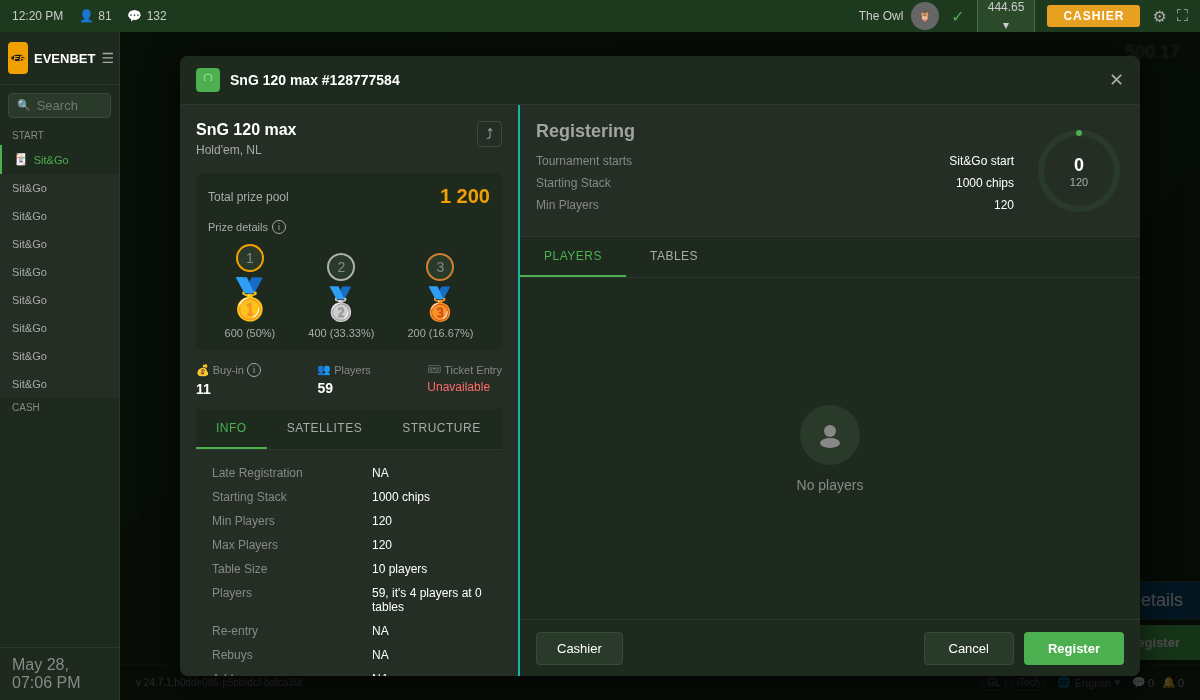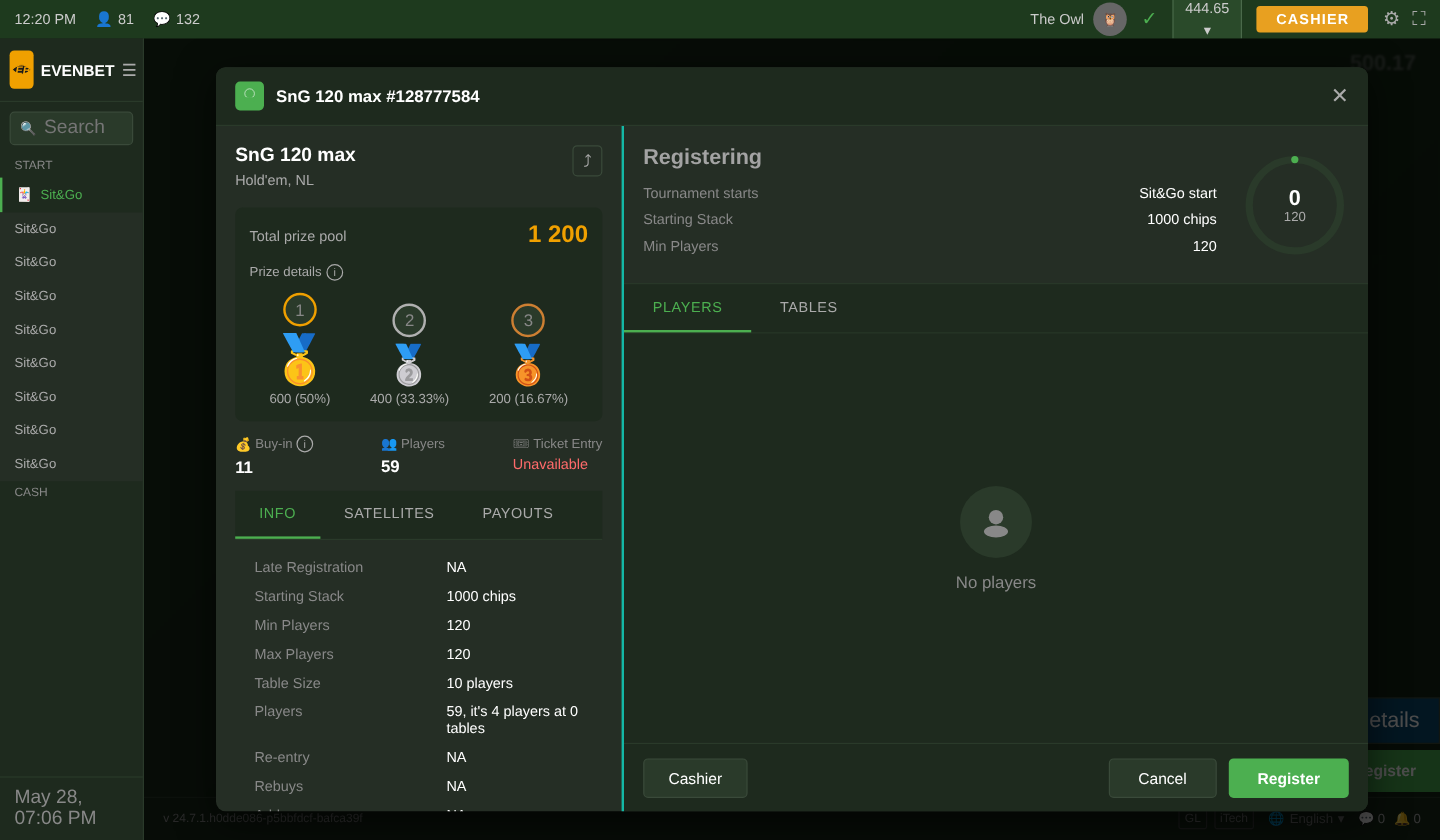--- a/index.html
+++ b/index.html
@@ -140,21 +140,21 @@
       display: flex;
       align-items: center;
       gap: 6px;
       padding: 4px 8px;
     }
     .sidebar-search input {
       background: transparent;
       border: none;
       outline: none;
       color: #ccc;
-      font-size: 16px;
+      font-size: 13px;
       width: 70px;
     }
     .sidebar-item {
       padding: 8px 12px;
       color: #aaa;
       font-size: 11px;
       cursor: pointer;
       display: flex;
       align-items: center;
       gap: 6px;
@@ -805,20 +805,21 @@
                     🎟 <span>Ticket Entry</span>
                   </span>
                   <span class="unavailable">Unavailable</span>
                 </div>
               </div>
             </div>
 
             <div class="modal-tabs">
               <div class="tab-item active">INFO</div>
               <div class="tab-item">SATELLITES</div>
+              <div class="tab-item">STRUCTURE</div>
               <div class="tab-item">PAYOUTS</div>
             </div>
 
             <div class="info-panel">
               <div class="info-row">
                 <span class="info-label">Late Registration</span>
                 <span class="info-value">NA</span>
               </div>
               <div class="info-row">
                 <span class="info-label">Starting Stack</span>

